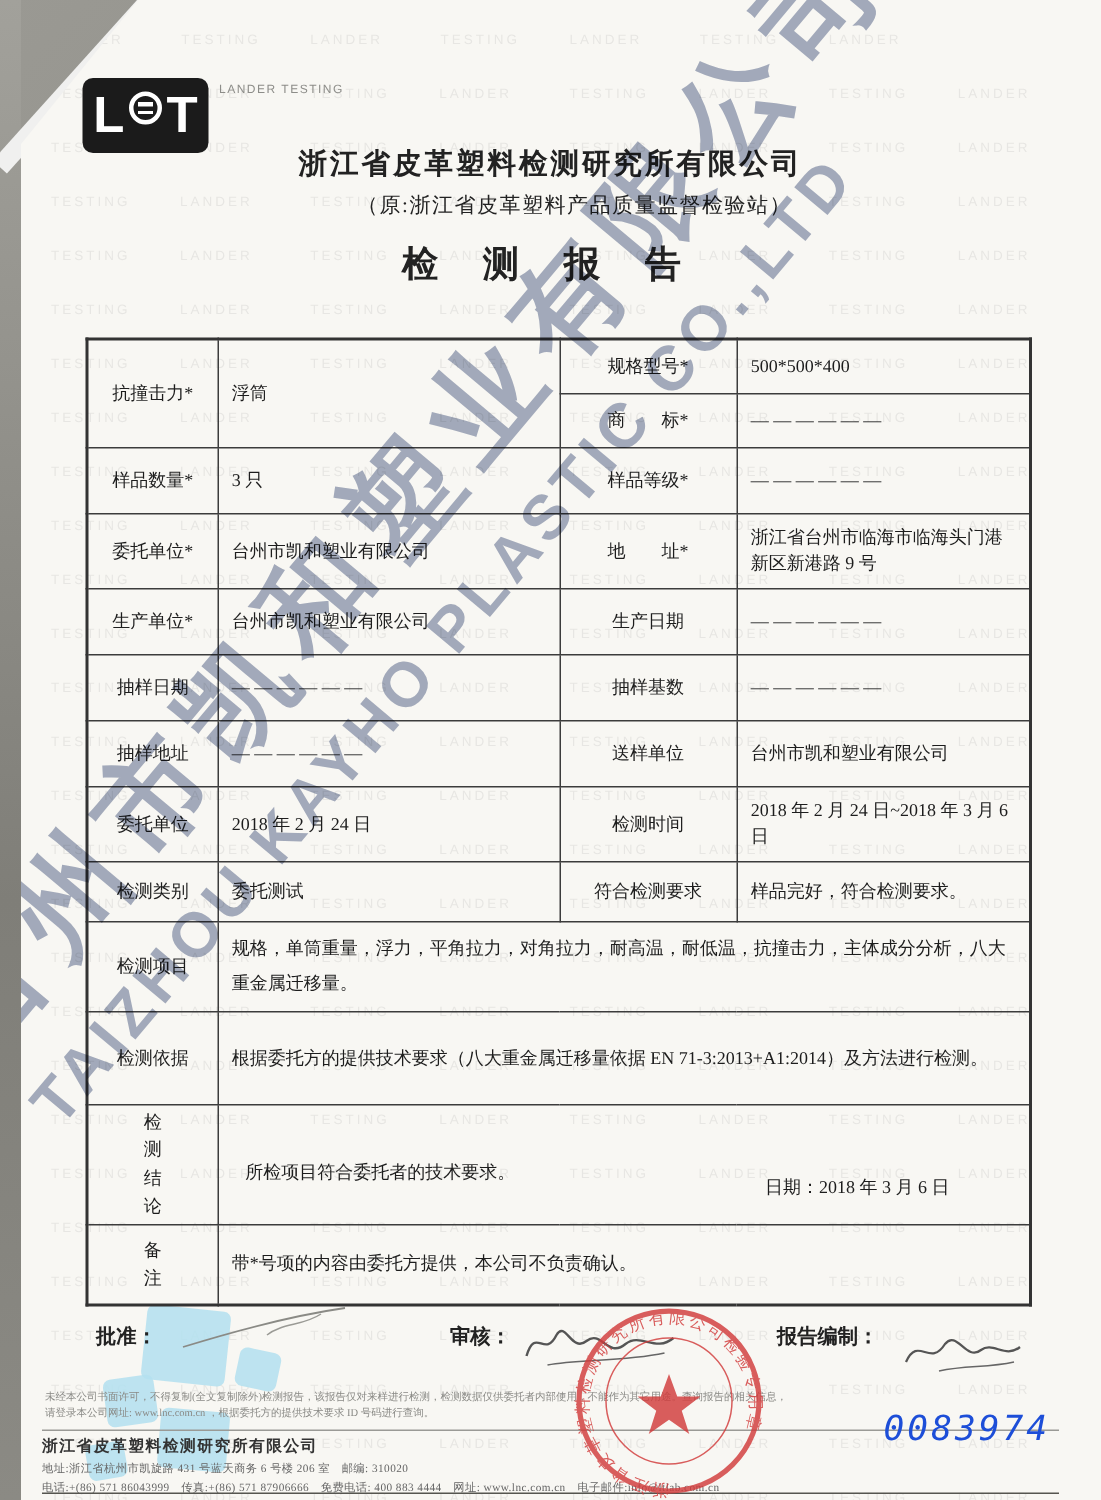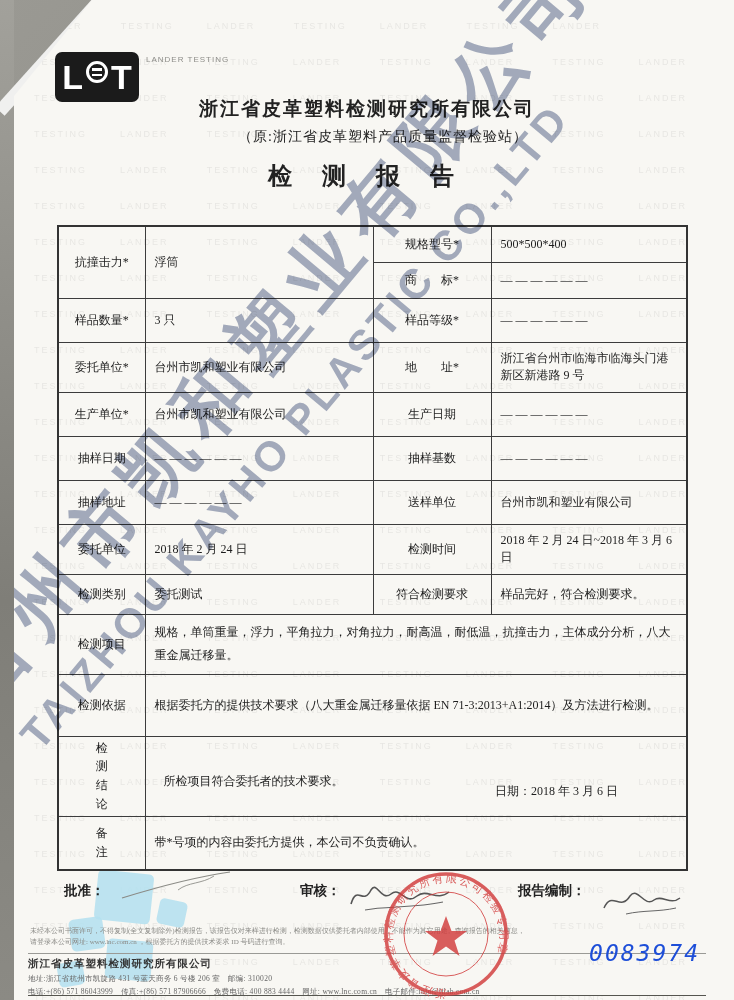--- a/index.html
+++ b/index.html
@@ -51,21 +51,21 @@
   td { border:1px solid #3c3c3c; font-size:12px; color:#1d1d1d; vertical-align:middle; }
   table { border:2px solid #333; }
   td.lab { text-align:center; padding:2px 14px; }
   td.val { text-align:left; padding:3px 9px; }
   td.vert { white-space:pre-line; line-height:1.55; text-align:center; }
   .h36{height:36px}.h44{height:44px}.h50{height:50px}.h40{height:40px}
   .h60{height:60px}.h62{height:62px}.h80{height:80px}.h54{height:54px}
   .multi { line-height:1.9; }
   .concl-cell { position:relative; }
   .concl-text { padding:10px 9px 0 9px; }
-  .concl-date { position:absolute; right:68px; bottom:16px; }
+  .concl-date { position:absolute; right:53px; bottom:16px; }
 
   
   .sig-row { position:absolute; left:0; top:882px; width:100%; z-index:6; font-size:13.5px;
     font-weight:bold; color:#222; }
   .sig-label { position:absolute; }
   .sig-svg { position:absolute; }
 
   
   .bsq { position:absolute; background:#b4e0ef; opacity:.88; border-radius:5px; z-index:2; }
 

